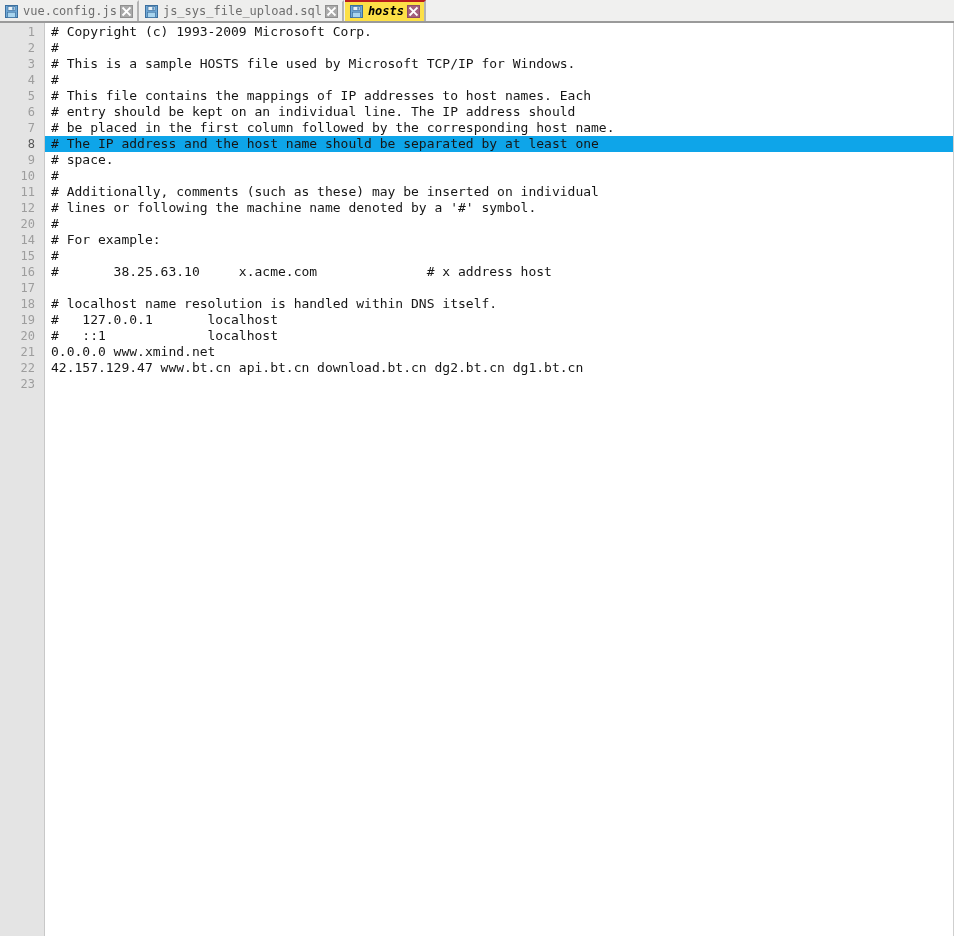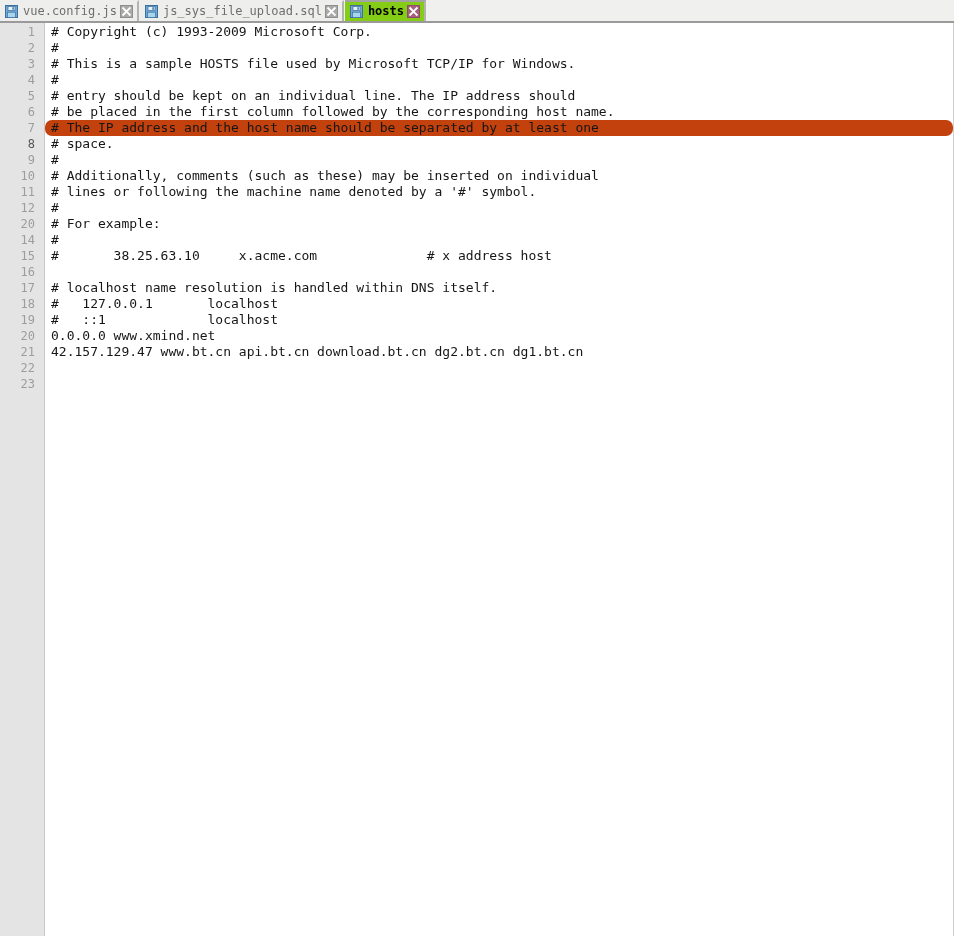--- a/index.html
+++ b/index.html
@@ -41,23 +41,24 @@
     padding: 0 4px 0 5px;
     margin-right: 1px;
     background: #eeeeed;
     border-right: 2px solid #b3b3b3;
     border-top: 2px solid #eeeeed;
     cursor: default;
     user-select: none;
     white-space: nowrap;
   }
   .tab.active {
-    background: #84cc16;
-    border-top: 2px solid #a3a3a3;
+    background: #fde047;
+    border-top: 2px solid #b91c1c;
     border-right: 2px solid #b3b3b3;
+    font-style: italic;
   }
   .tab-label {
     font-family: "DejaVu Sans Mono", "Liberation Mono", monospace;
     font-size: 12px;
     letter-spacing: 0px;
     color: #6e6e6e;
     padding: 0 3px 0 5px;
     line-height: 13px;
   }
   .tab.active .tab-label {
@@ -134,22 +135,21 @@
     height: 16px;
     line-height: 16px;
     font-family: "DejaVu Sans Mono", "Liberation Mono", monospace;
     font-size: 13px;
     color: #161616;
     white-space: pre;
     padding-left: 6px;
     box-sizing: border-box;
   }
   .code-line.current {
-    background: #c2410c;
-    border-radius: 7px;
+    background: #0ea5e9;
   }
 </style>
 </head>
 <body>
 
 <div id="app-window">
 
   <div id="tab-bar">
       <div class="tab">
         <span class="tab-icon">
@@ -228,20 +228,21 @@
         <div class="gutter-line">20</div>
         <div class="gutter-line">21</div>
         <div class="gutter-line">22</div>
         <div class="gutter-line">23</div>
       </div>
     <div id="code-area">
         <div class="code-line"># Copyright (c) 1993-2009 Microsoft Corp.</div>
         <div class="code-line">#</div>
         <div class="code-line"># This is a sample HOSTS file used by Microsoft TCP/IP for Windows.</div>
         <div class="code-line">#</div>
+        <div class="code-line"># This file contains the mappings of IP addresses to host names. Each</div>
         <div class="code-line"># entry should be kept on an individual line. The IP address should</div>
         <div class="code-line"># be placed in the first column followed by the corresponding host name.</div>
         <div class="code-line current"># The IP address and the host name should be separated by at least one</div>
         <div class="code-line"># space.</div>
         <div class="code-line">#</div>
         <div class="code-line"># Additionally, comments (such as these) may be inserted on individual</div>
         <div class="code-line"># lines or following the machine name denoted by a '#' symbol.</div>
         <div class="code-line">#</div>
         <div class="code-line"># For example:</div>
         <div class="code-line">#</div>

